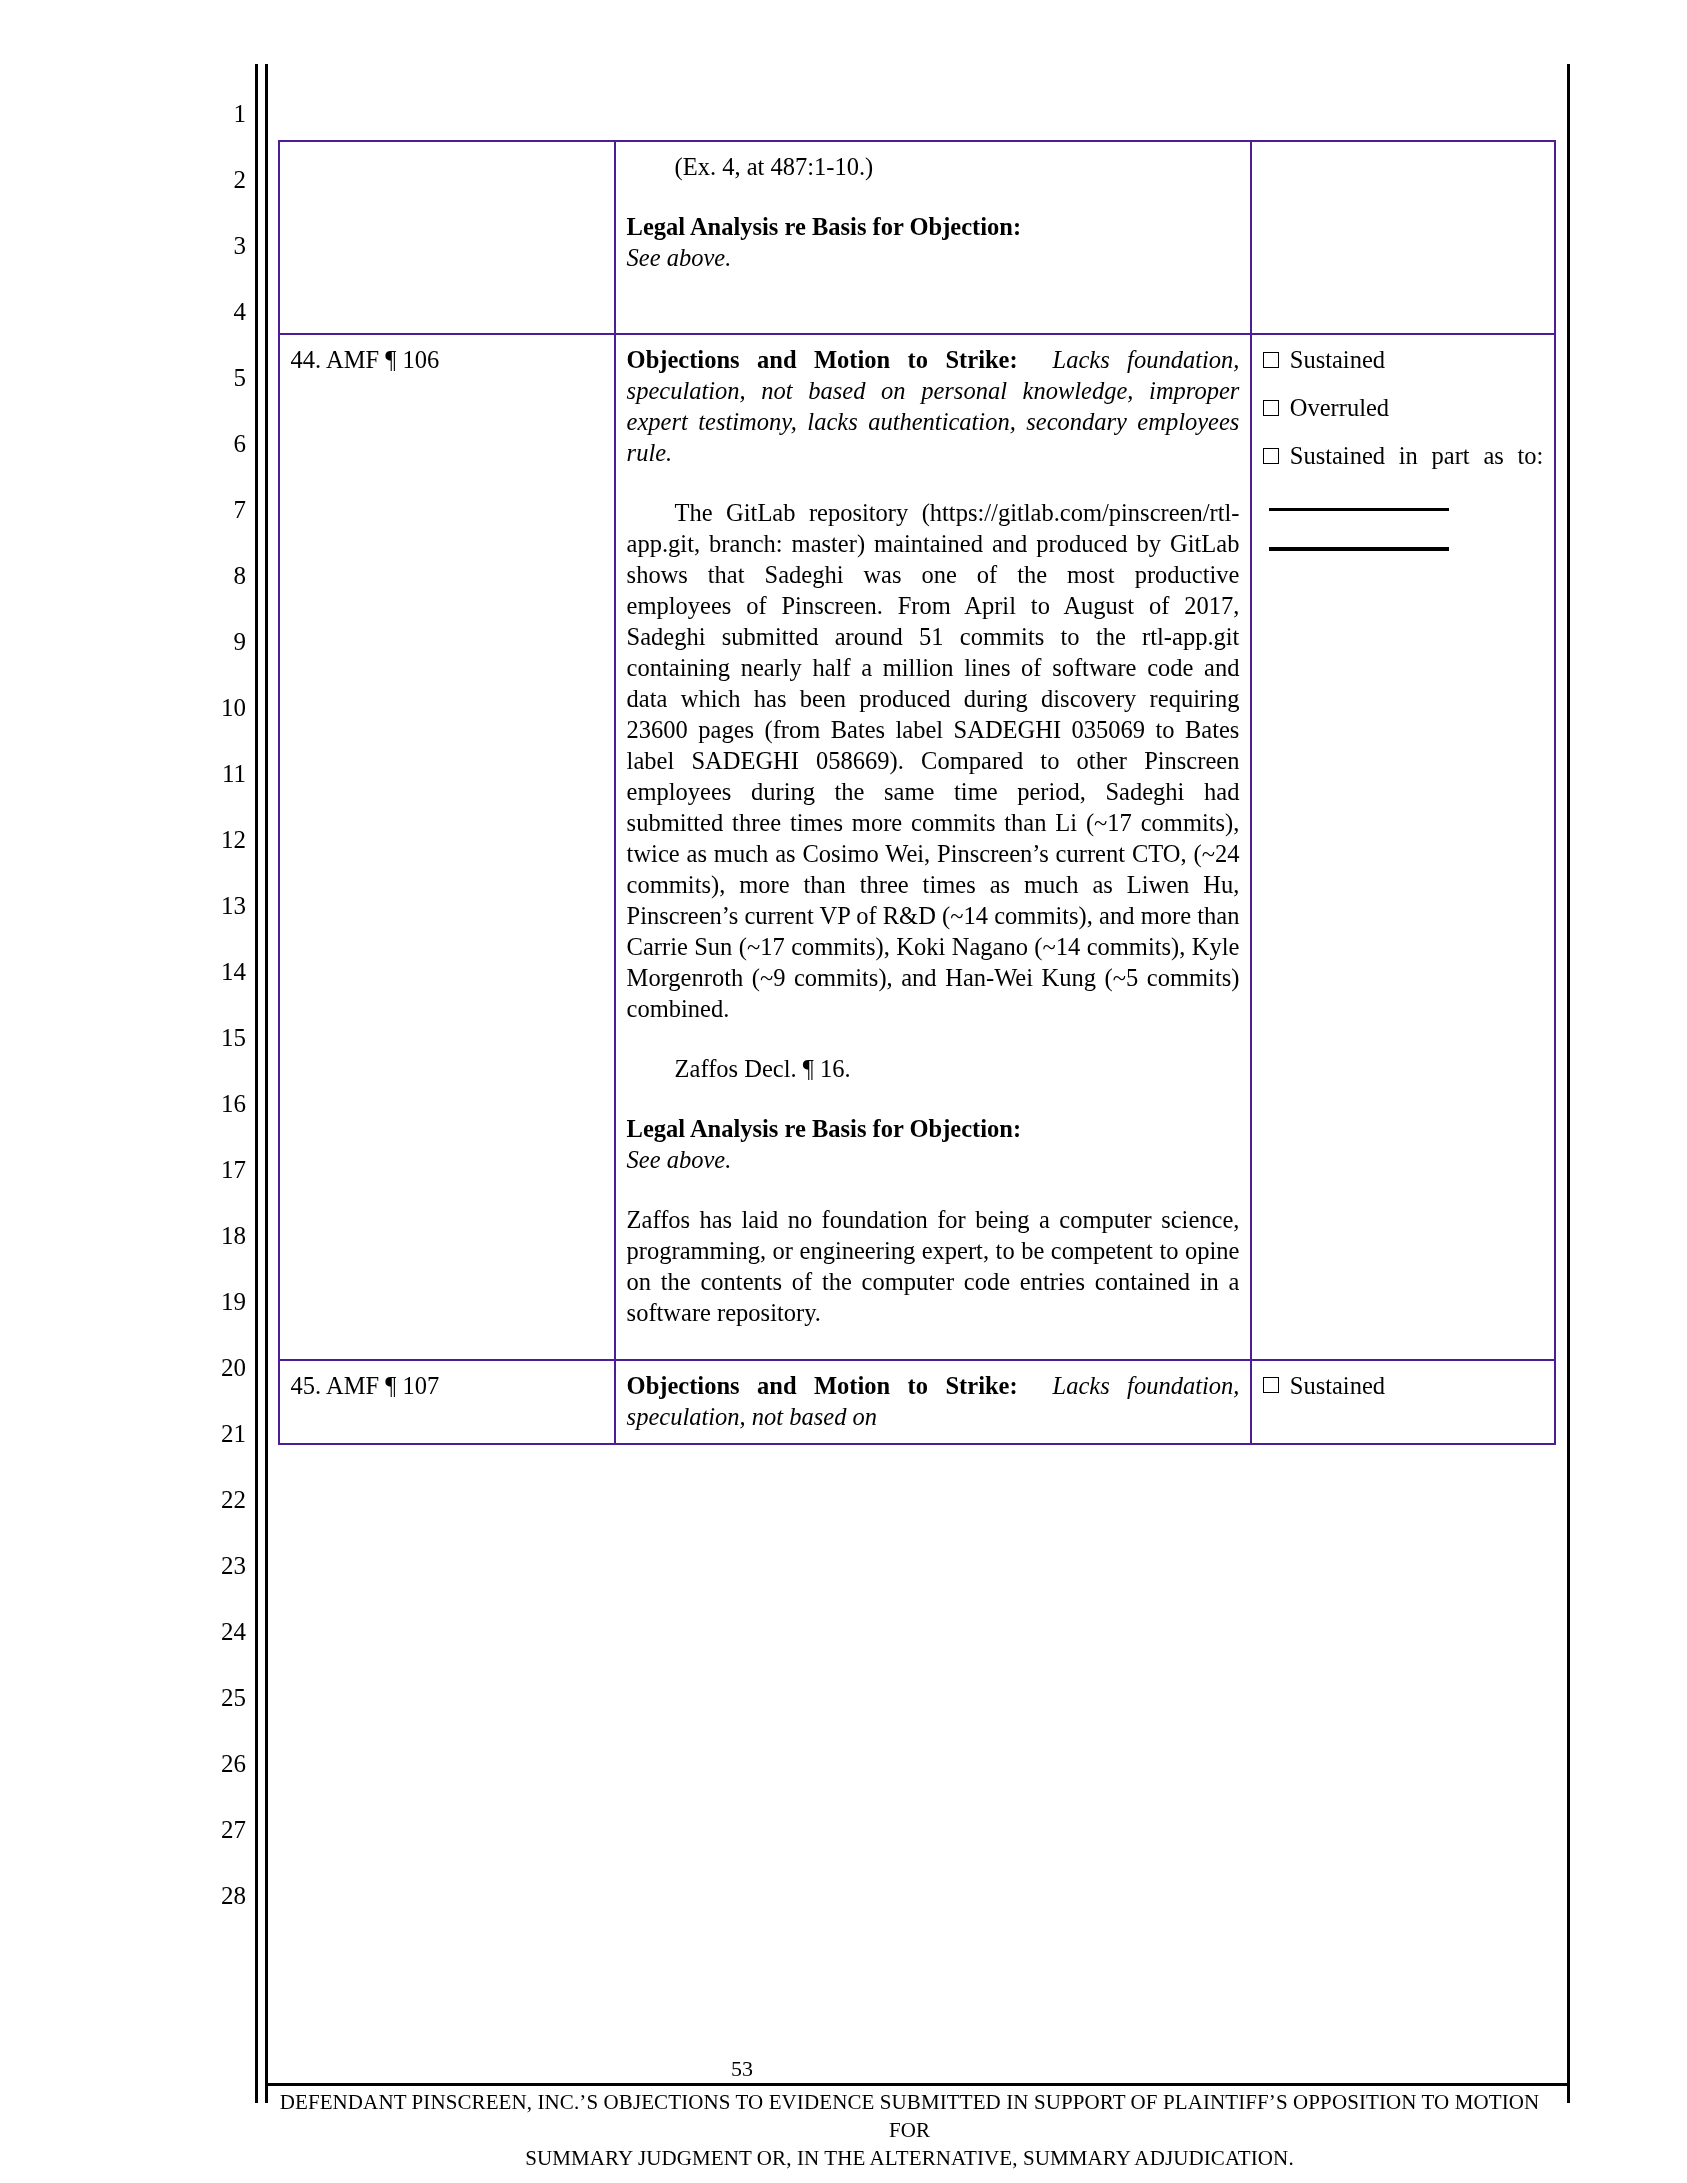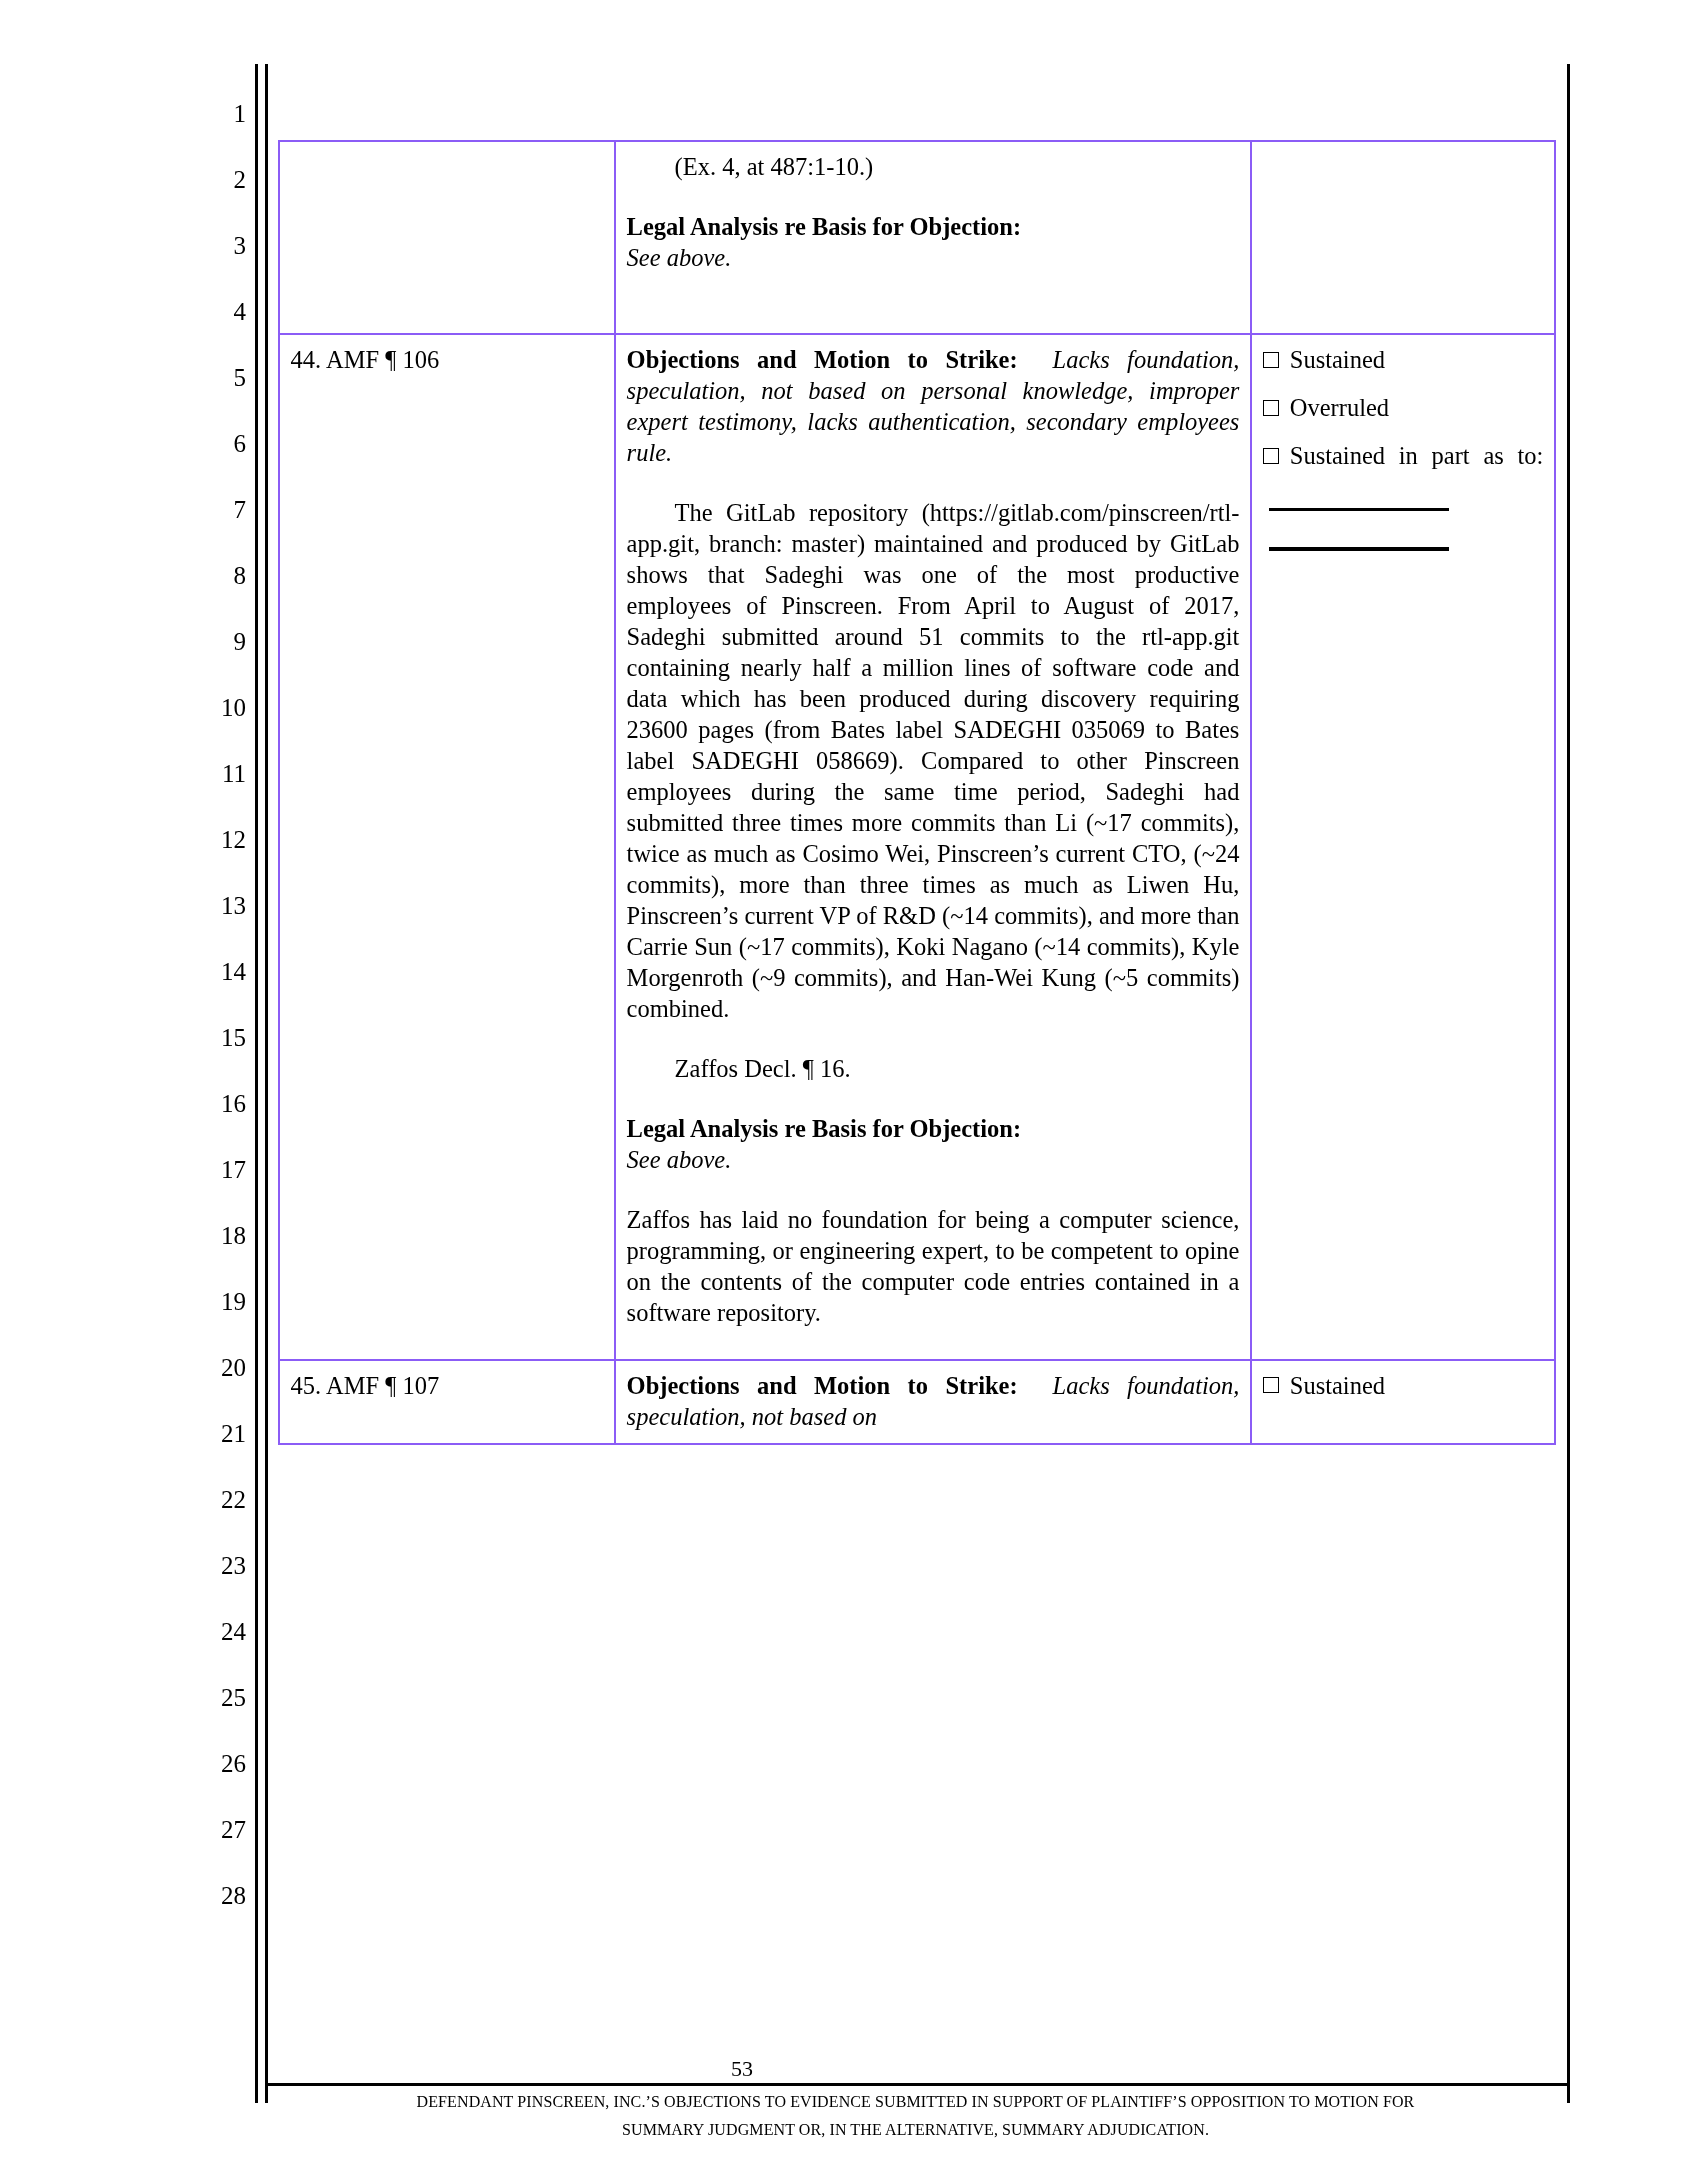--- a/index.html
+++ b/index.html
@@ -60,21 +60,21 @@
   
   .tbl {
     position: absolute;
     left: 278px;
     top: 140px;
     width: 1277px;
     border-collapse: collapse;
     table-layout: fixed;
   }
   .tbl td {
-    border: 2px solid #8b5cf6;
+    border: 2px solid #4c1d95;
     vertical-align: top;
     padding: 9.3px 10.6px 10.6px 10.6px;
     font-size: 24.5px;
     line-height: 31px;
   }
   .col-a { width: 336px; }
   .col-b { width: 636px; }
   .col-c { width: 304px; }
 
   .cell-pad-top { padding-top: 13.2px; border-radius: 30px; }
@@ -126,25 +126,25 @@
   .footer-rule {
     position: absolute;
     left: 267px;
     top: 2083px;
     width: 1301px;
     height: 3.3px;
     background: #000;
   }
   .footer-text {
     position: absolute;
-    left: 265px;
+    left: 259px;
     top: 2088px;
     width: 1301px;
     text-align: center;
-    font-size: 16px;
+    font-size: 21px;
     line-height: 28px;
     letter-spacing: 0.1px;
   }
 </style>
 </head>
 <body>
 
 <div class="page">
 
   <div class="rule-left-outer"></div>

